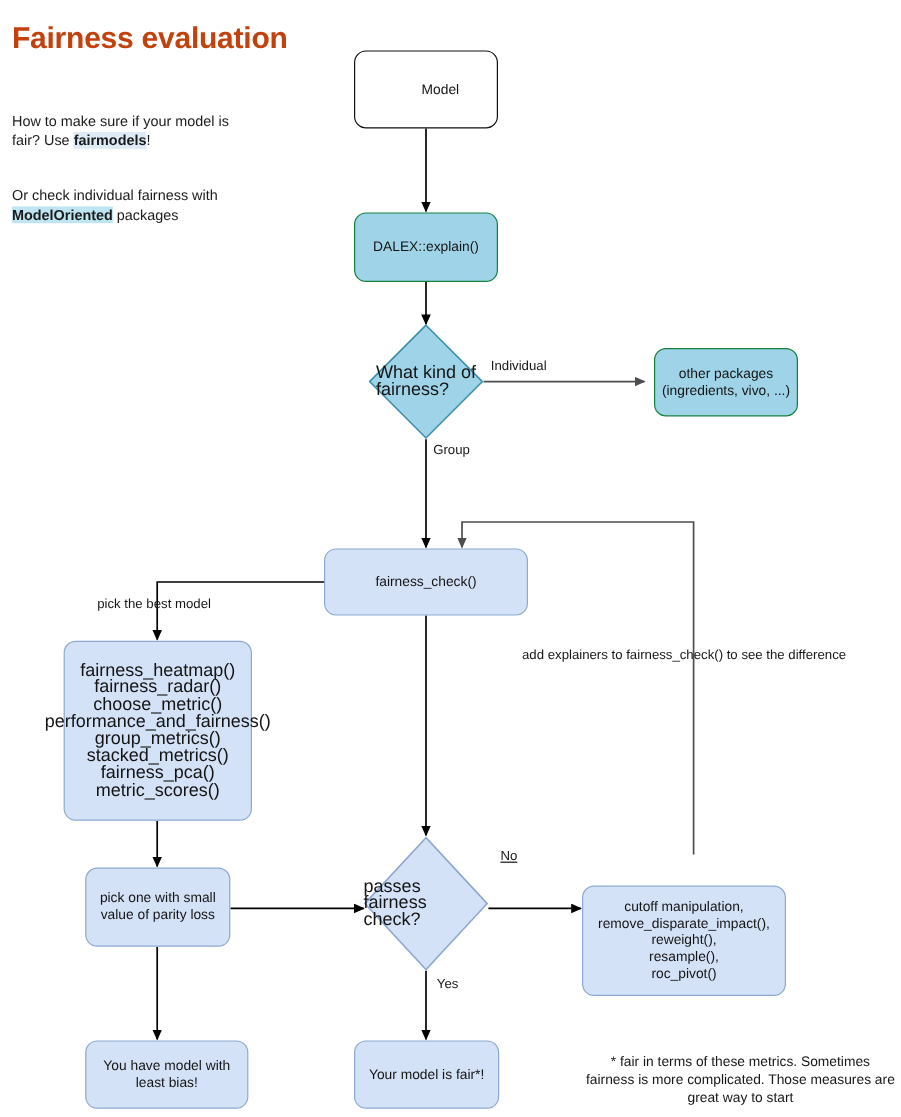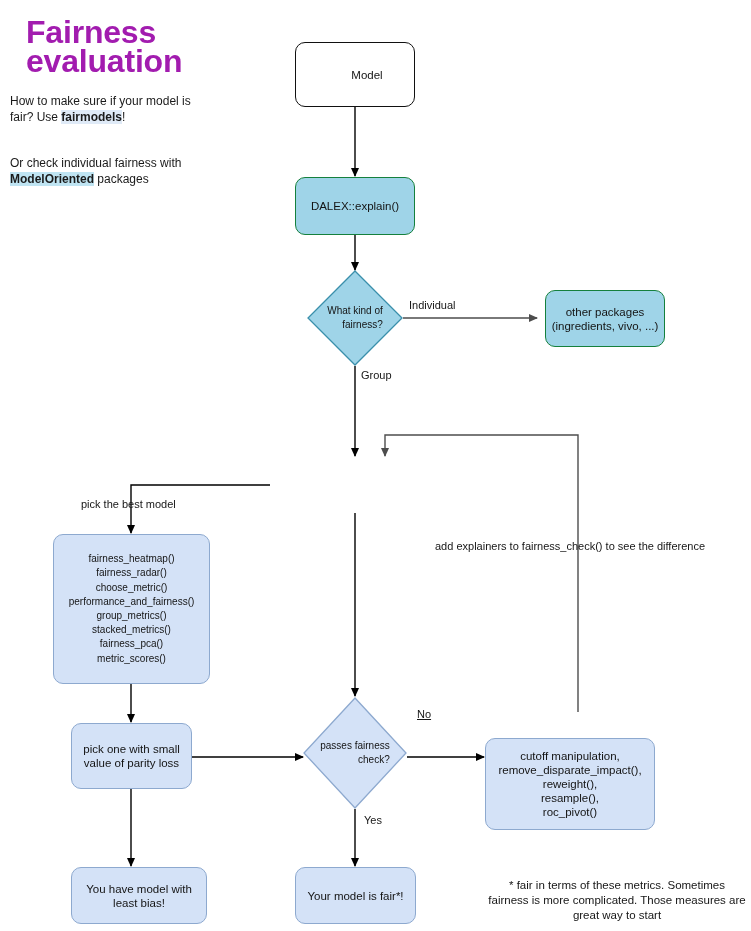--- a/index.html
+++ b/index.html
@@ -63,44 +63,43 @@
     left: 0; top: 0;
   }
   .diamond-label {
     position: absolute;
     left: 0; top: 0;
     width: 100%;
     height: 100%;
     display: flex;
     align-items: center;
     justify-content: center;
-    text-align: right;
-    font-size: 10px;
+    text-align: left;
+    font-size: 15px;
     line-height: 14px;
     color: #141414;
     white-space: pre-line;
   }
   .edge-label {
     position: absolute;
     font-size: 11px;
     line-height: 13px;
     color: #161616;
     white-space: nowrap;
   }
   .title {
     position: absolute;
     left: 10px;
     top: 18px;
     width: 230px;
-    font-size: 32px;
+    font-size: 25px;
     line-height: 29px;
     font-weight: bold;
-    color: #a21caf;
+    color: #c2410c;
     letter-spacing: -0.2px;
-    margin-left: 16px;
   }
   .para {
     position: absolute;
     left: 10px;
     width: 185px;
     font-size: 12px;
     line-height: 16px;
     color: #1a1a1a;
   }
   .hl-1 {
@@ -115,21 +114,21 @@
     position: absolute;
     left: 488px;
     top: 878px;
     width: 258px;
     text-align: center;
     font-size: 11.5px;
     line-height: 15px;
     color: #161616;
   }
   .fnlist {
-    font-size: 10px;
+    font-size: 15px;
     line-height: 14.2px;
   }
 </style>
 </head>
 <body>
 
 <div id="canvas">
 
   <div class="title">Fairness evaluation</div>
 
@@ -193,20 +192,23 @@
     </svg>
     <div class="diamond-label">What kind of
 fairness?</div>
   </div>
 
   <div class="node rounded n-cyan" style="left:545px; top:290px; width:120px; height:57px;">
     <span>other packages
 (ingredients, vivo, ...)</span>
   </div>
 
+  <div class="node rounded n-lav" style="left:270px; top:457px; width:170px; height:56px;">
+    <span>fairness_check()</span>
+  </div>
 
   <div class="node rounded n-lav fnlist" style="left:53px; top:534px; width:157px; height:150px;">
     <span>fairness_heatmap()
 fairness_radar()
 choose_metric()
 performance_and_fairness()
 group_metrics()
 stacked_metrics()
 fairness_pca()
 metric_scores()</span>

